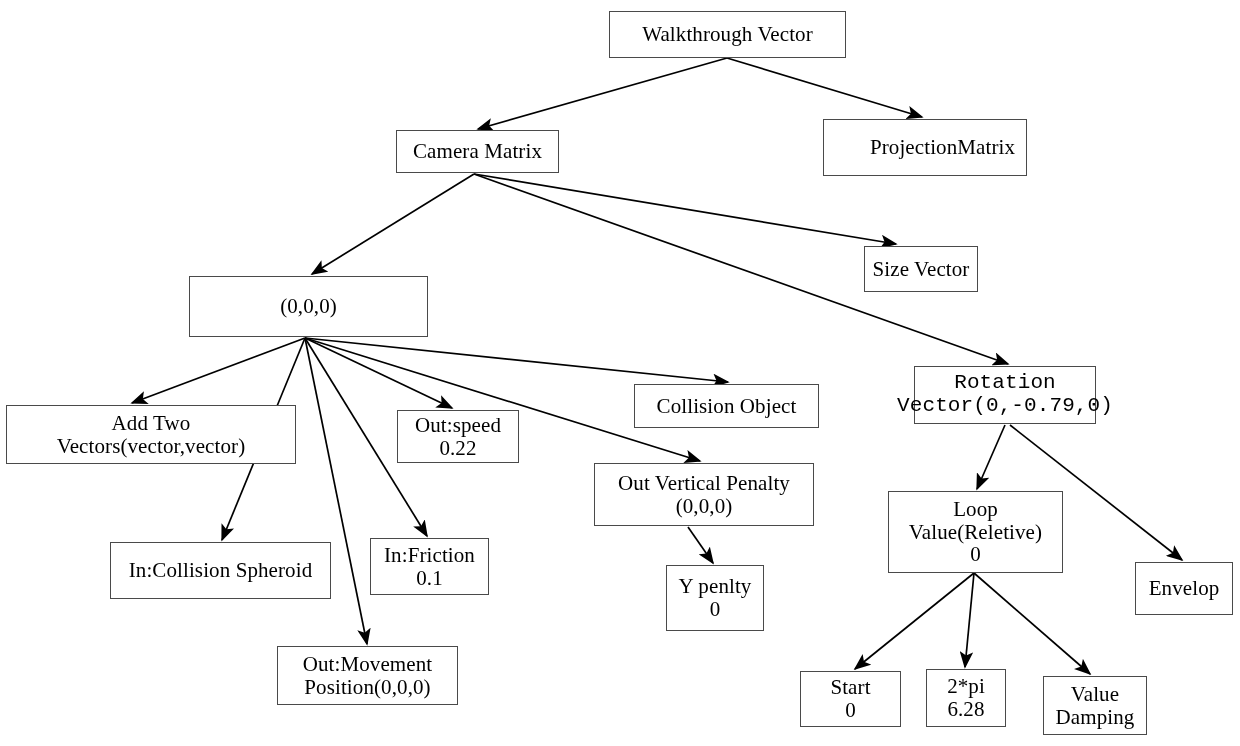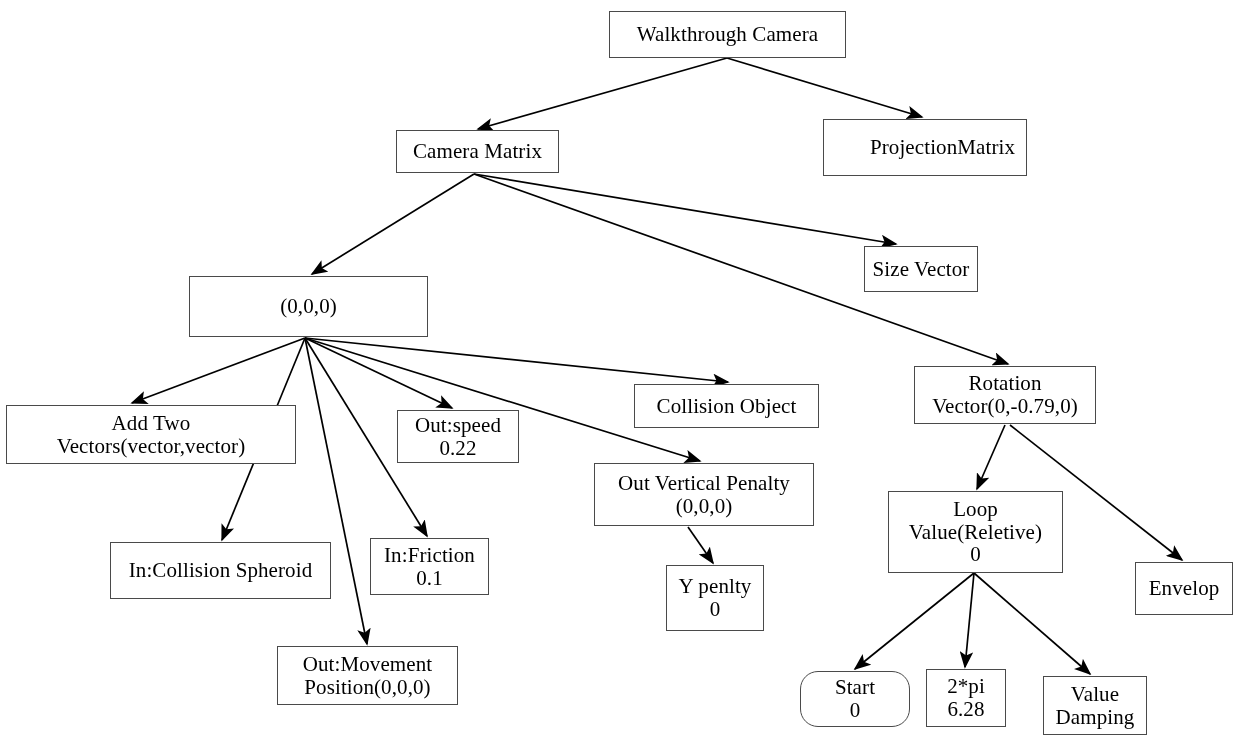--- a/index.html
+++ b/index.html
@@ -74,35 +74,35 @@
         <path d="M 1005 425 L 977 489" fill="none" stroke="#000000" stroke-width="1.7" marker-end="url(#arrowhead)"></path>
         <path d="M 1010 425 L 1182 560" fill="none" stroke="#000000" stroke-width="1.7" marker-end="url(#arrowhead)"></path>
         <path d="M 974 573 L 855 669" fill="none" stroke="#000000" stroke-width="1.7" marker-end="url(#arrowhead)"></path>
         <path d="M 974 573 L 965 667" fill="none" stroke="#000000" stroke-width="1.7" marker-end="url(#arrowhead)"></path>
         <path d="M 974 573 L 1090 674" fill="none" stroke="#000000" stroke-width="1.7" marker-end="url(#arrowhead)"></path>
       </g>
   </svg>
 
   <div id="nodes-group">
       <div class="node" style="left: 609px; top: 11px; width: 237px; height: 47px; border-color: rgb(74, 74, 74);">
-        <span class="line1">Walkthrough Camera</span>
+        <span class="line1">Walkthrough Vector</span>
       </div>
       <div class="node" style="left: 396px; top: 130px; width: 163px; height: 43px; border-color: rgb(74, 74, 74);">
         <span class="line1">Camera Matrix</span>
       </div>
       <div class="node" style="left: 823px; top: 119px; width: 204px; height: 57px; border-color: rgb(74, 74, 74); padding-left: 35px;">
         <span class="line1">ProjectionMatrix</span>
       </div>
       <div class="node" style="left: 189px; top: 276px; width: 239px; height: 61px; border-color: rgb(74, 74, 74);">
         <span class="line2">(0,0,0)</span>
       </div>
       <div class="node" style="left: 864px; top: 246px; width: 114px; height: 46px; border-color: rgb(74, 74, 74);">
         <span class="line1">Size Vector</span>
       </div>
-      <div class="node" style="left: 914px; top: 366px; width: 182px; height: 58px; border-color: rgb(74, 74, 74);">
+      <div class="node" style="left: 914px; top: 366px; width: 182px; height: 58px; border-color: rgb(74, 74, 74); font-family: Liberation Mono, monospace;">
         <span class="line1">Rotation</span>
         <span class="line2">Vector(0,-0.79,0)</span>
       </div>
       <div class="node" style="left: 6px; top: 405px; width: 290px; height: 59px; border-color: rgb(74, 74, 74);">
         <span class="line1">Add Two</span>
         <span class="line2">Vectors(vector,vector)</span>
       </div>
       <div class="node" style="left: 397px; top: 410px; width: 122px; height: 53px; border-color: rgb(74, 74, 74);">
         <span class="line1">Out:speed</span>
         <span class="line2">0.22</span>
@@ -130,21 +130,21 @@
         <span class="line1">Y penlty</span>
         <span class="line2">0</span>
       </div>
       <div class="node" style="left: 1135px; top: 562px; width: 98px; height: 53px; border-color: rgb(74, 74, 74);">
         <span class="line1">Envelop</span>
       </div>
       <div class="node" style="left: 277px; top: 646px; width: 181px; height: 59px; border-color: rgb(74, 74, 74);">
         <span class="line1">Out:Movement</span>
         <span class="line2">Position(0,0,0)</span>
       </div>
-      <div class="node" style="left: 800px; top: 671px; width: 110px; height: 56px; border-color: rgb(74, 74, 74); border-radius: 18px;">
+      <div class="node" style="left: 800px; top: 671px; width: 101px; height: 56px; border-color: rgb(74, 74, 74);">
         <span class="line1">Start</span>
         <span class="line2">0</span>
       </div>
       <div class="node" style="left: 926px; top: 669px; width: 80px; height: 58px; border-color: rgb(74, 74, 74);">
         <span class="line1">2*pi</span>
         <span class="line2">6.28</span>
       </div>
       <div class="node" style="left: 1043px; top: 676px; width: 104px; height: 59px; border-color: rgb(74, 74, 74);">
         <span class="line1">Value</span>
         <span class="line2">Damping</span>

